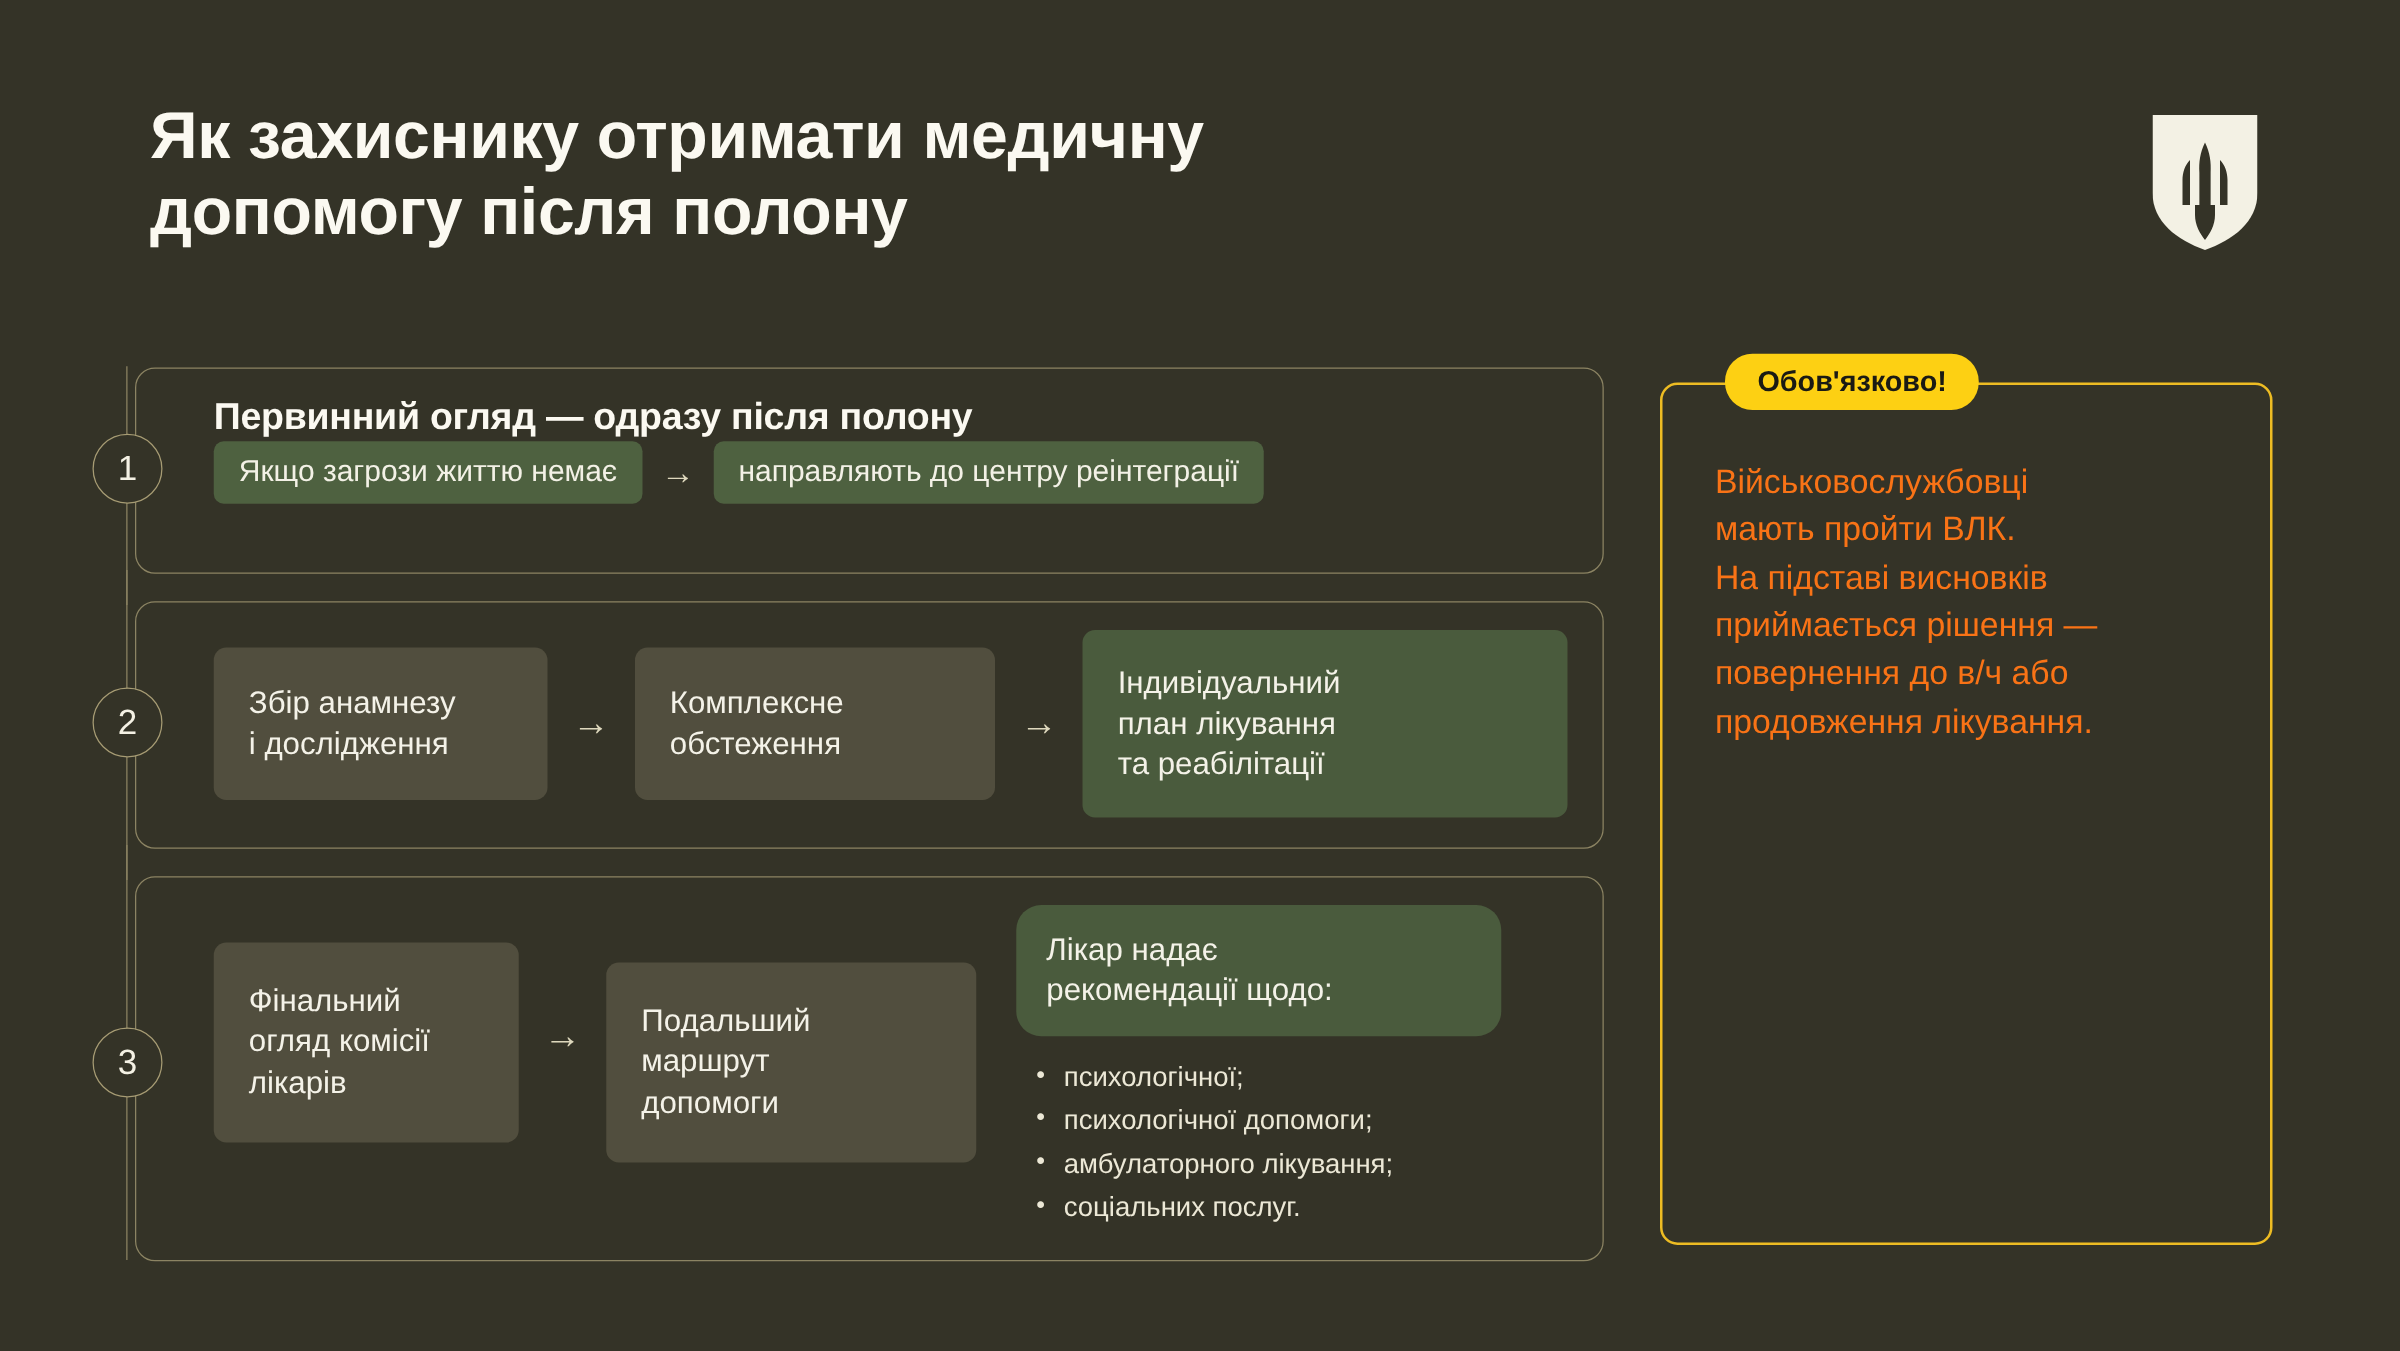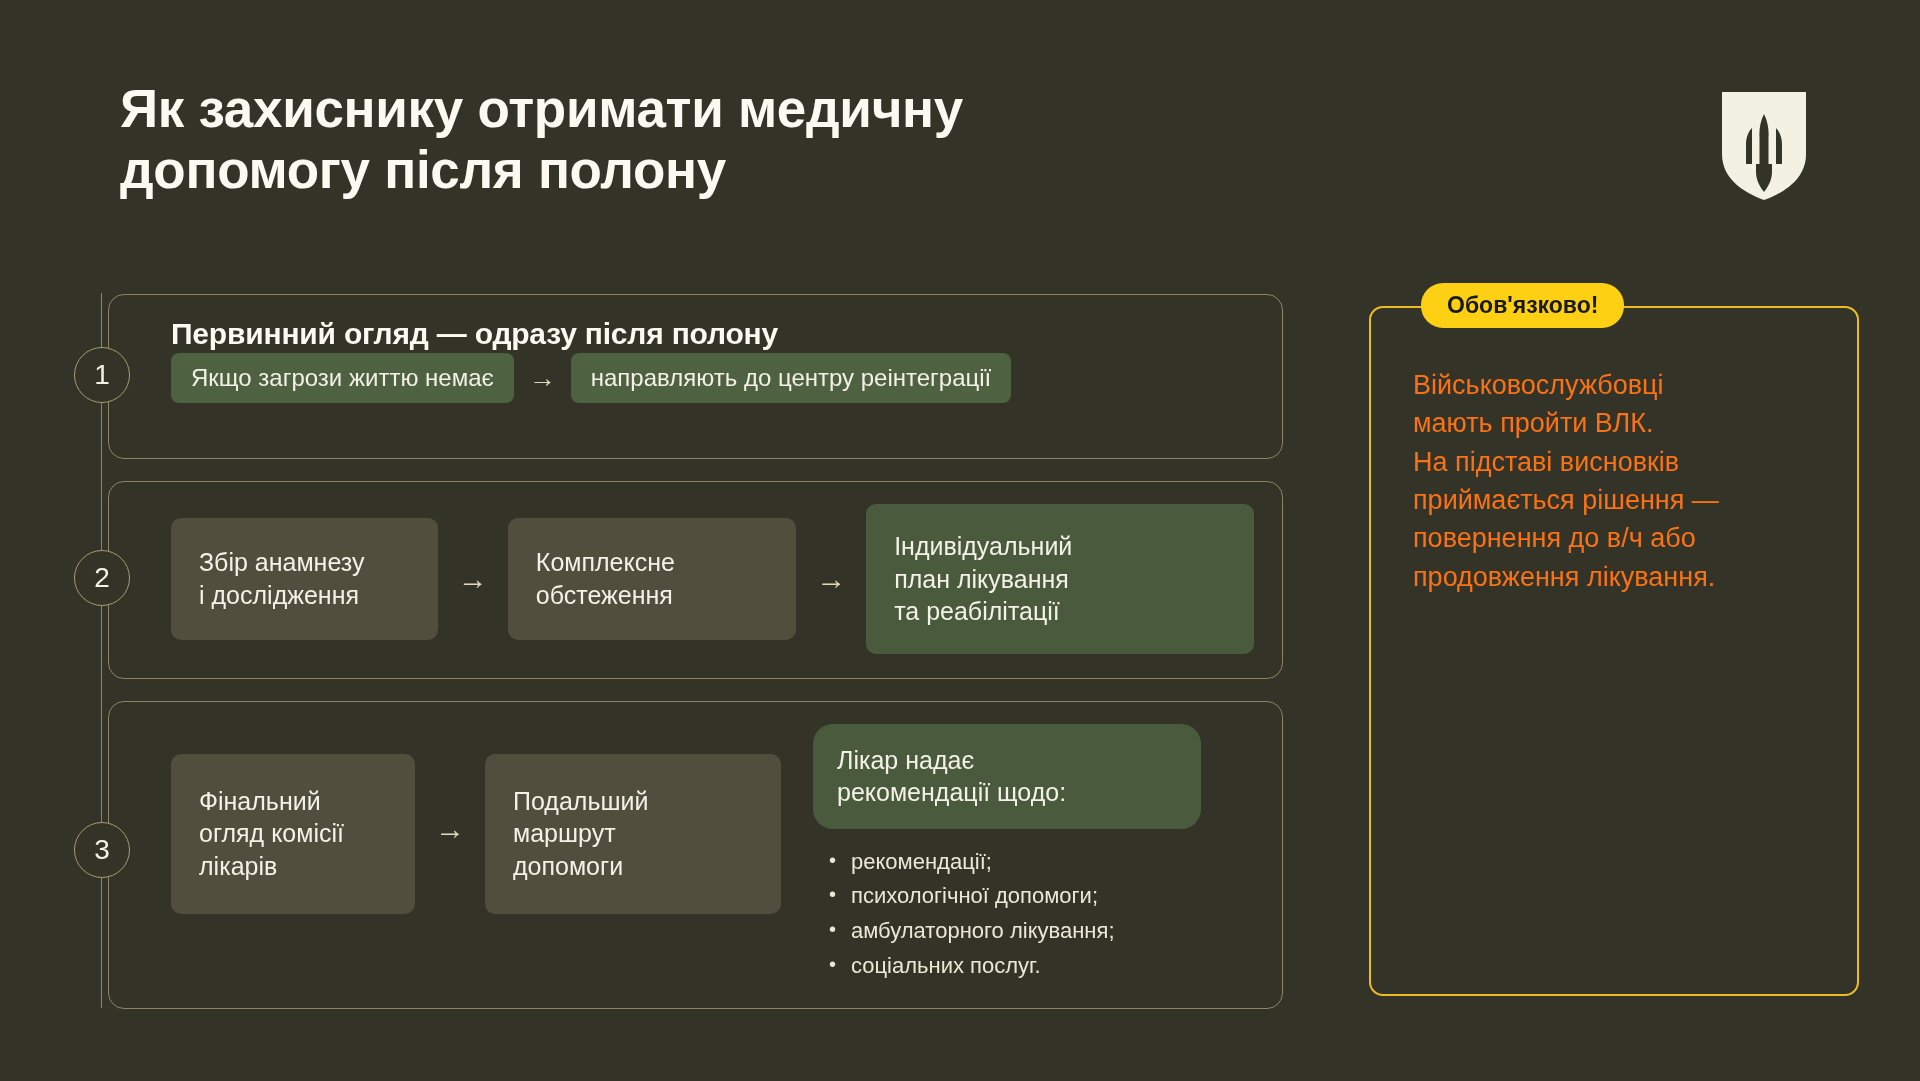--- a/index.html
+++ b/index.html
@@ -179,21 +179,20 @@
   
   .panel {
     position: absolute;
     left: 1328px;
     top: 306px;
     width: 490px;
     min-height: 690px;
     border: 2px solid #edbc23;
     border-radius: 14px;
     padding: 58px 42px 40px 42px;
-    margin-left: 41px;
   }
   .panel-badge {
     position: absolute;
     left: 50px;
     top: -25px;
     background: #fdd013;
     color: #1a1a14;
     border-radius: 22px;
     padding: 9px 26px;
     font-size: 23px;
@@ -252,28 +251,28 @@
   </div>
 
   <div class="step s3">
     <div class="rail"></div>
     <div class="step-badge">3</div>
     <div class="card-row" style="align-items:flex-start;">
       <div class="card t1" style="margin-top:30px;">Фінальний
 огляд комісії
 лікарів</div>
       <div class="arrow-card" style="margin-top:90px;">→</div>
-      <div class="card t2" style="margin-top:30px;">Подальший
+      <div class="card t2" style="margin-top:46px;">Подальший
 маршрут
 допомоги</div>
       <div class="rec-col" style="margin-left:32px;">
         <div class="rec-head">Лікар надає
 рекомендації щодо:</div>
         <ul class="rec-list">
-          <li>рекомендації;</li>
+          <li>психологічної;</li>
           <li>психологічної допомоги;</li>
           <li>амбулаторного лікування;</li>
           <li>соціальних послуг.</li>
         </ul>
       </div>
     </div>
   </div>
 
 </div>
 

